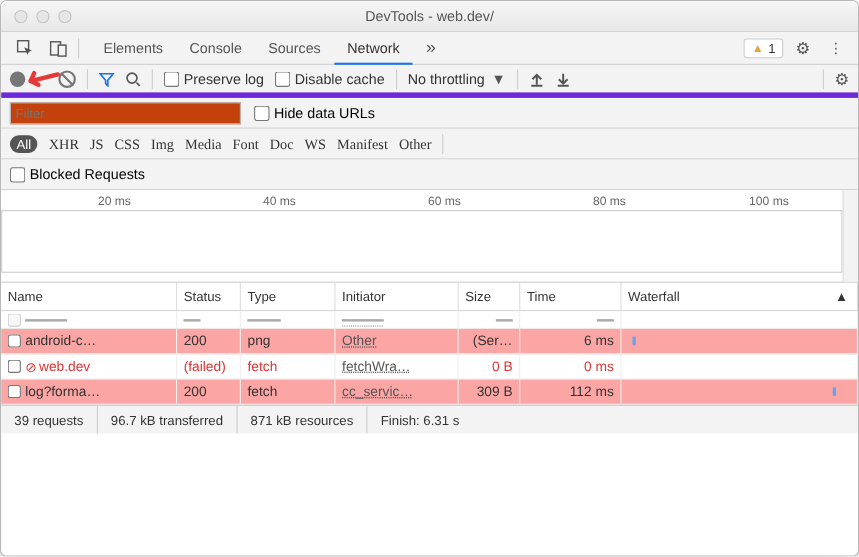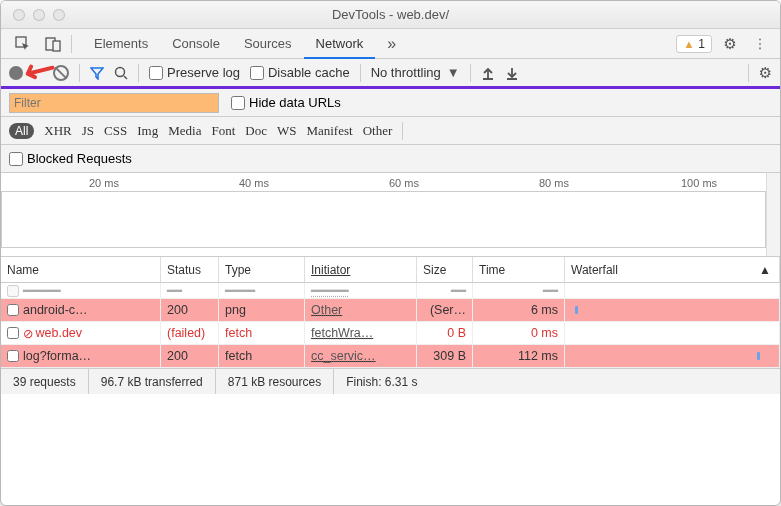--- a/index.html
+++ b/index.html
@@ -12,45 +12,45 @@
 .title { position: absolute; left: 0; right: 0; text-align: center; font-size: 13px; color: #555; }
 .panel-tabs { height: 30px; border-bottom: 1px solid #ccc; display: flex; align-items: center; font-size: 13px; color: #333; background:#f3f3f3; }
 .pt-left { display:flex; align-items:center; gap:6px; padding:0 10px; }
 .icon-btn { width: 24px; height:24px; display:flex; align-items:center; justify-content:center; color:#555; }
 .tab { padding: 0 12px; height:100%; display:flex; align-items:center; color:#555; }
 .tab.active { color:#333; border-bottom: 2px solid #1a73e8; margin-bottom:-1px; font-weight:400; }
 .more { padding:0 12px; color:#555; font-size:16px; }
 .pt-right { margin-left:auto; display:flex; align-items:center; gap:6px; padding-right:8px; }
 .warn-chip { display:flex; align-items:center; gap:4px; border:1px solid #ccc; border-radius:3px; padding:1px 6px; font-size:12px; background:#fff; }
 .warn-tri { color:#e8a33d; font-size:11px;}
-.toolbar { height: 30px; border-bottom:3px solid #6d28d9; display:flex; align-items:center; gap:10px; padding:0 8px; background:#f3f3f3; font-size:13px; color:#333; position:relative;}
+.toolbar { height: 30px; border-bottom:5px solid #6d28d9; display:flex; align-items:center; gap:10px; padding:0 8px; background:#f3f3f3; font-size:13px; color:#333; position:relative;}
 .record-dot{ width:14px;height:14px;border-radius:50%; background:#777; }
 .arrow { position:absolute; left:22px; top:-1px; color:#e53935; font-size:26px; transform:rotate(25deg); font-weight:bold; z-index:5; pointer-events:none;}
 .clear-ic{ width:16px;height:16px;border:2px solid #777;border-radius:50%; position:relative; }
 .clear-ic:after{content:"";position:absolute;width:16px;height:2px;background:#777;top:5px;left:-2px;transform:rotate(45deg);}
 .sep{ width:1px; height:18px; background:#ccc; }
 .funnel { color:#1a73e8; font-size:14px; }
 .mag { font-size:14px; color:#555;}
 .chk { display:flex; align-items:center; gap:4px; }
 .chk input{ width:14px;height:14px; }
 .up,.down{ font-size:14px;color:#555;}
 .gear{ font-size:15px; color:#555;}
 .filterbar { height:28px; border-bottom:1px solid #ccc; display:flex; align-items:center; gap:12px; padding:0 8px; background:#f3f3f3; font-size:13px;}
-.filter-input{ width:210px; height:20px; border:1px solid #bbb; padding:0 4px; font-size:12px; background:#fdba74;}
+.filter-input{ width:210px; height:20px; border:1px solid #bbb; padding:0 4px; font-size:12px; background:#c2410c;}
 .typebar { height:28px; border-bottom:1px solid #ccc; display:flex; align-items:center; gap:10px; padding:0 8px; background:#f3f3f3; font-size:13px; color:#333;}
 .pill { background:#555; color:#fff; padding:1px 6px; border-radius:8px; font-size:12px;}
 .tlink{ color:#333;font-family:Liberation Serif, serif; }
 .blockbar{ height:28px; border-bottom:1px solid #ccc; display:flex; align-items:center; gap:6px; padding:0 8px; background:#f3f3f3; font-size:13px;}
 .timeline{ height:84px; border-bottom:1px solid #ccc; background:#fff; position:relative; font-size:11px; color:#666;}
 .timeline .tick{ position:absolute; top:4px; }
 .timeline .body{ position:absolute; top:18px; left:0; right:14px; bottom:8px; border:1px solid #ccc;}
 .tl-scroll{ position:absolute; right:0; top:0; bottom:0; width:14px; background:#f3f3f3; border-left:1px solid #ddd;}
 .theadrow{ height:26px; border-bottom:1px solid #ccc; display:flex; font-size:12px; color:#333; background:#fff;}
 .theadrow > div{ border-right:1px solid #ddd; display:flex; align-items:center; padding:0 6px; }
-.col-name{width:160px;} .col-status{width:58px;} .col-type{width:86px;} .col-init{width:112px;text-decoration:underline;} .col-size{width:56px;} .col-time{width:92px;} .col-wat{flex:1; position:relative;}
+.col-name{width:160px;} .col-status{width:58px;} .col-type{width:86px;} .col-init{width:112px;} .col-size{width:56px;} .col-time{width:92px;} .col-wat{flex:1; position:relative;}
 .col-wat .sort{ position:absolute; right:8px; }
 .rows{ background:#fff; font-size:12.5px; color:#333; }
 .row{ height:23px; display:flex; align-items:center; border-bottom:1px solid #eee;}
 .row.alt{ background:#fca5a5; }
 .row > div{ border-right:1px solid #eee; padding:0 6px; height:100%; display:flex; align-items:center; overflow:hidden; white-space:nowrap; text-overflow:ellipsis;}
 .failed{ color:#d33; }
 .initlink{ color:#555; text-decoration:underline dotted; }
 .bar{ height:8px; background:#6aa3e8; border-radius:1px; }
 .footer{ height:26px; border-top:1px solid #ccc; background:#f3f3f3; font-size:12px; color:#333; display:flex; align-items:flex-start; gap:0; }
 .footer span{ padding:0 12px; border-right:1px solid #ccc; height:100%; display:flex; align-items:center;}

